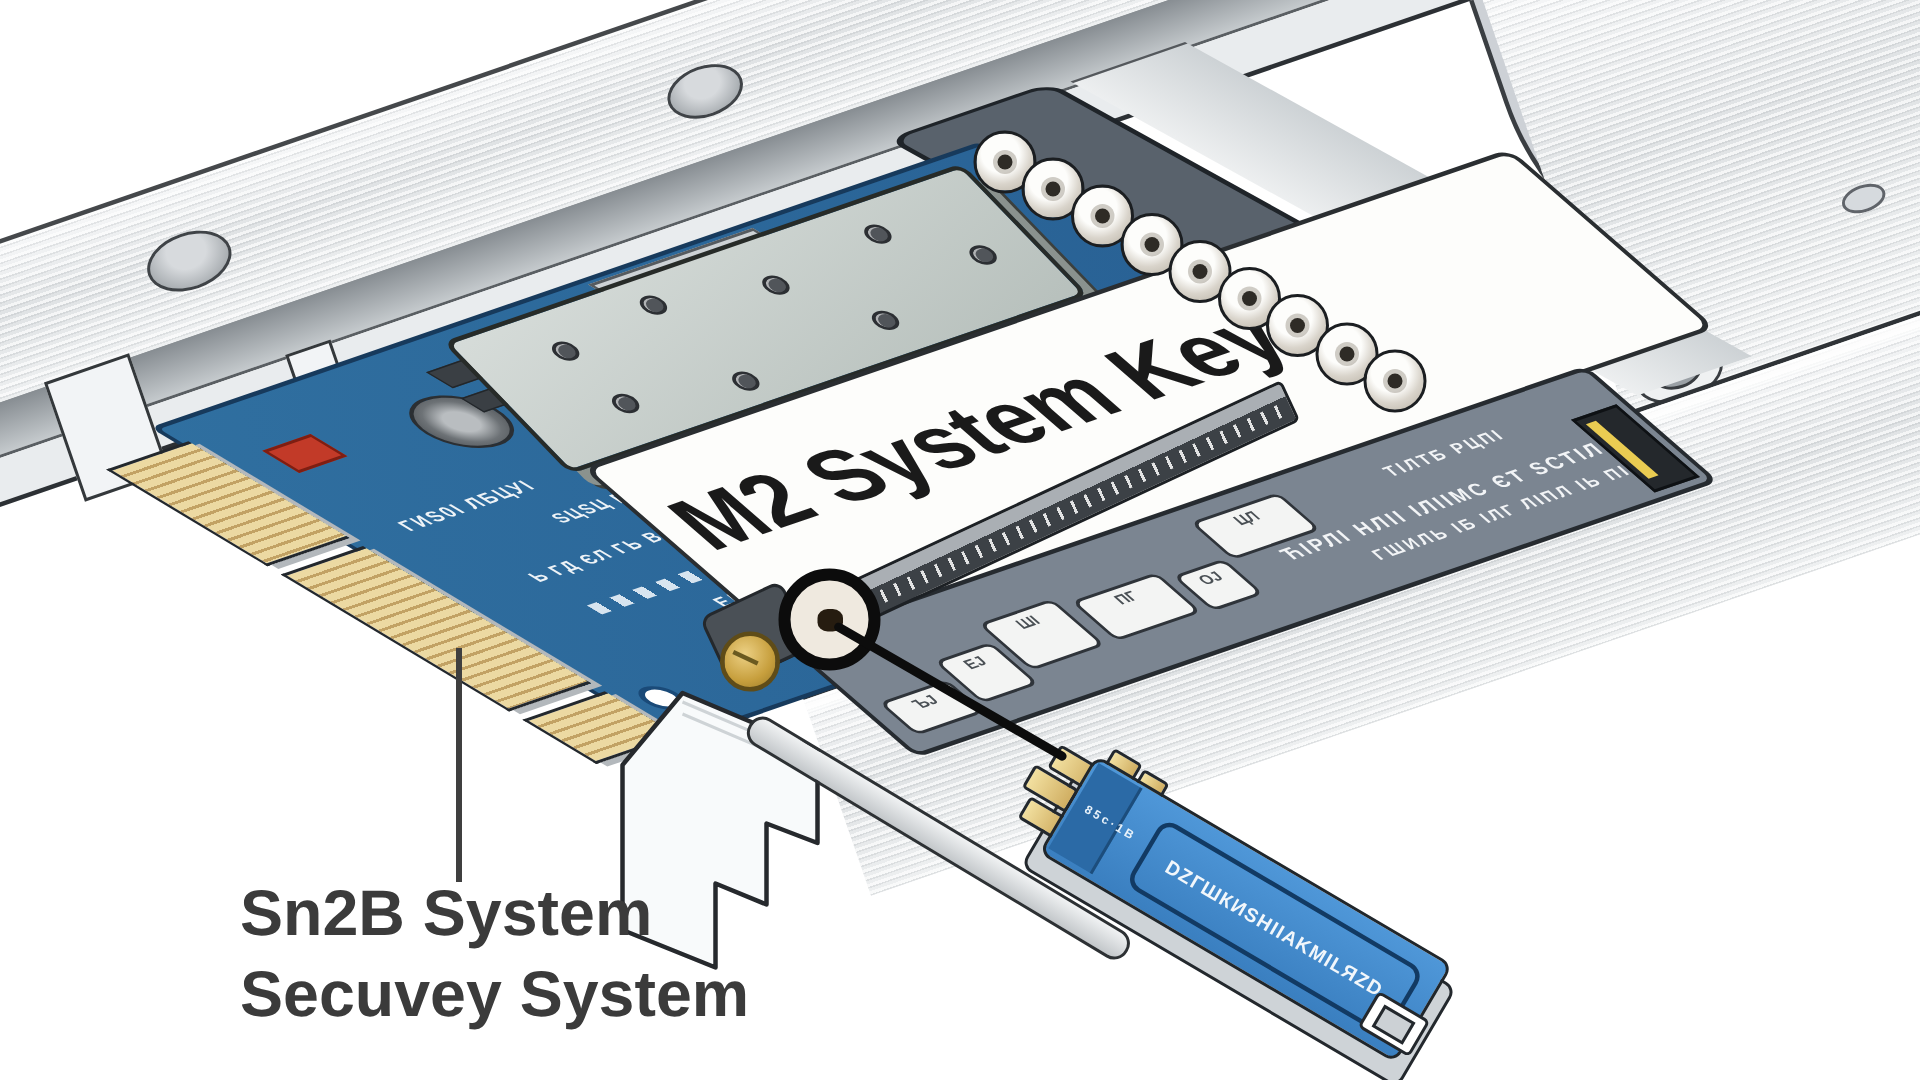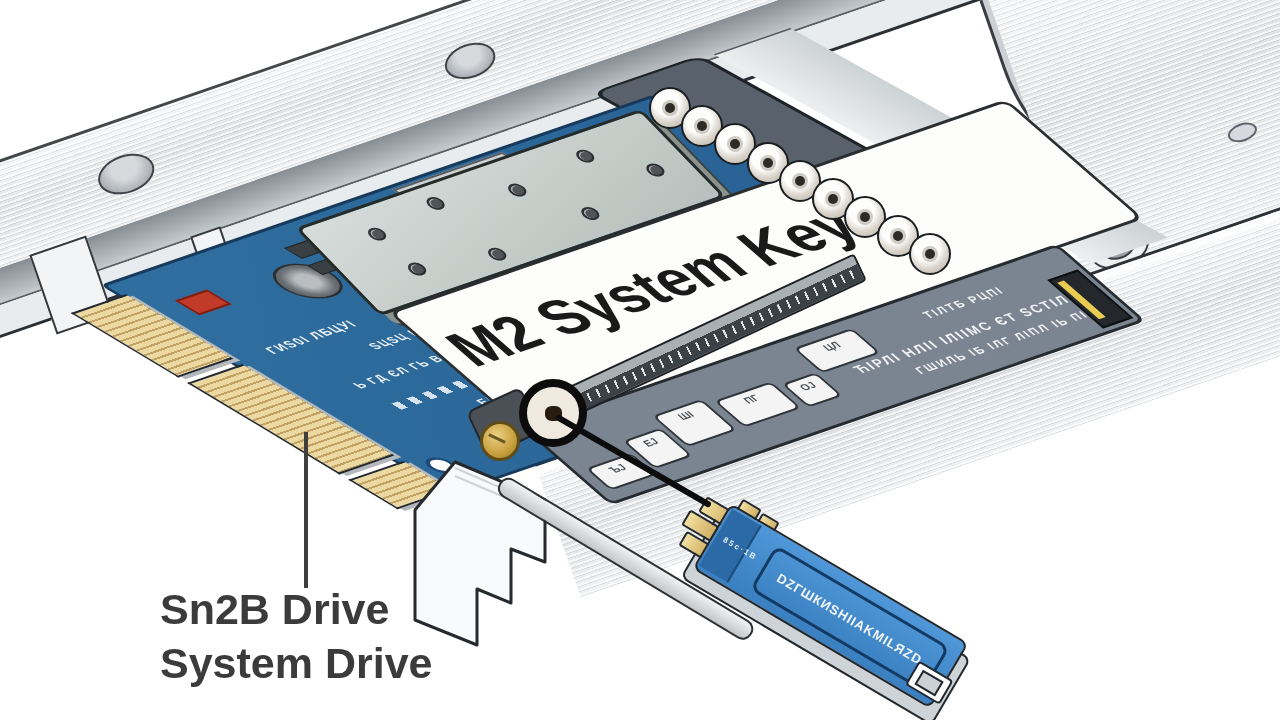--- a/index.html
+++ b/index.html
@@ -277,17 +277,17 @@
       <div id="ssd-label">
         <span>DZГШКИЅHIIAKMILЯZD</span>
       </div>
       <div id="ssd-notch"></div>
       <div id="ssd-notch-tab"></div>
     </div>
   </div>
 
   <div class="abs" id="pointer-v"></div>
   <div class="abs" id="drive-label">
-    <div>Sn2B Drive</div>
-    <div>System Drive</div>
+    <div>Sn2B System</div>
+    <div>Secuvey System</div>
   </div>
 
 </div>
 
 </body></html>

